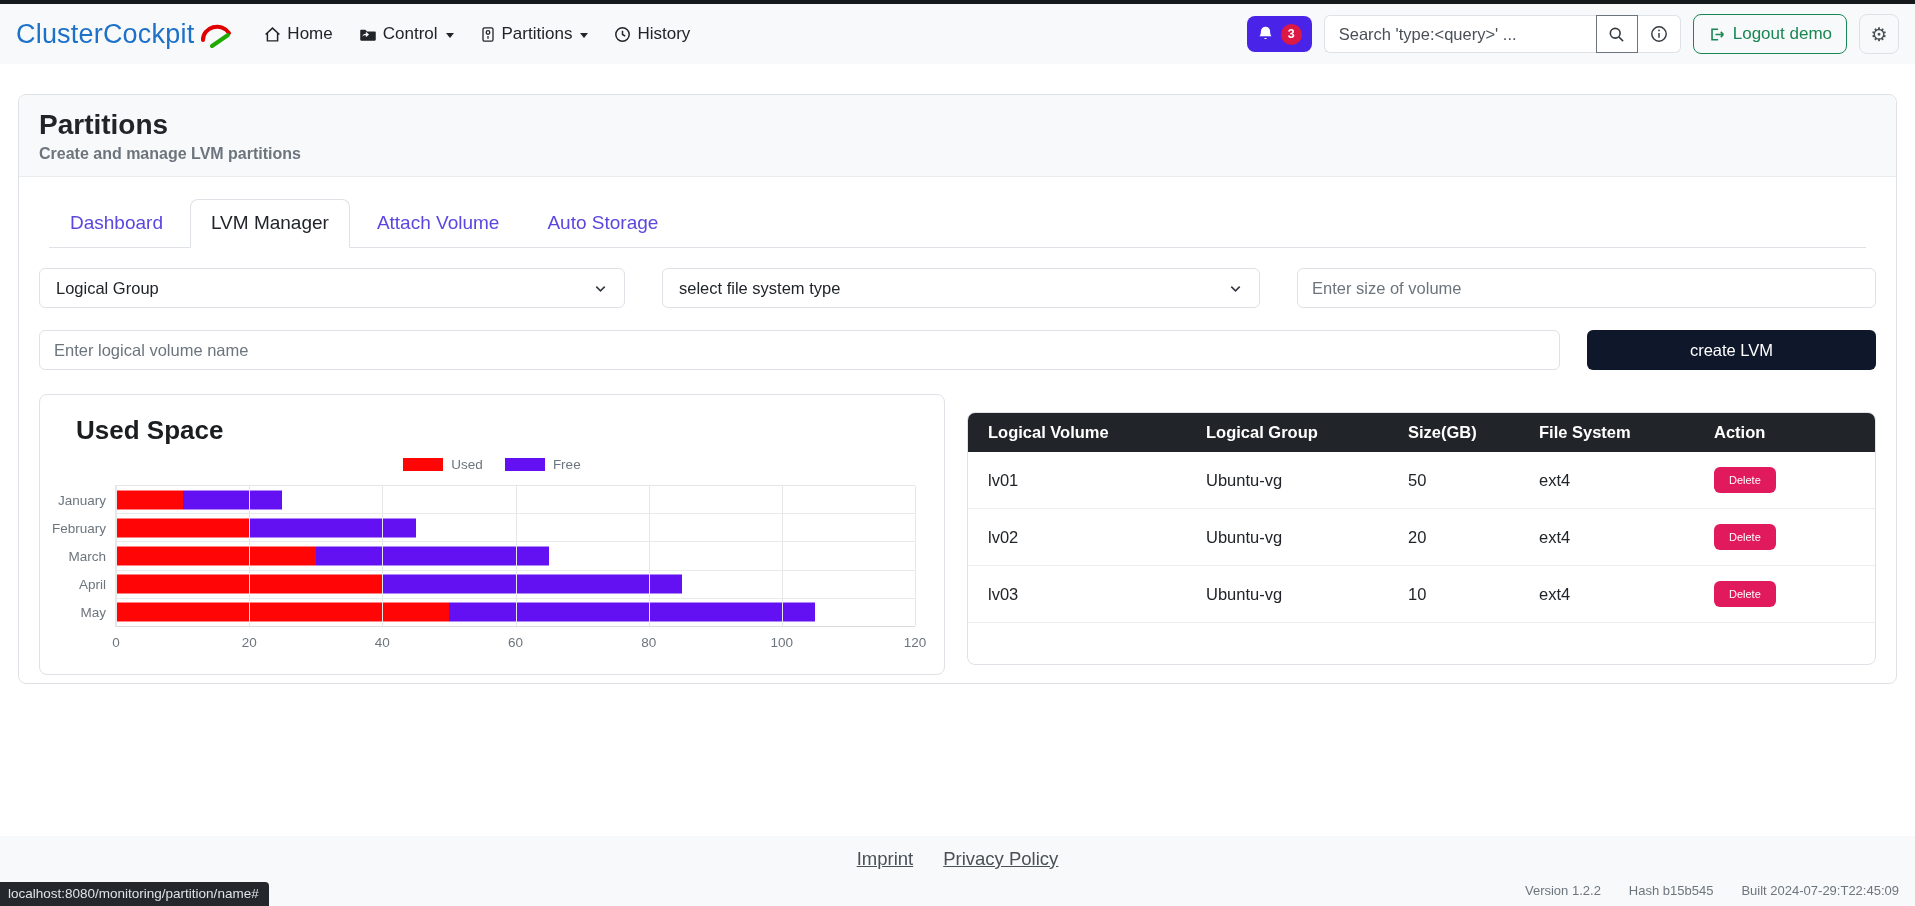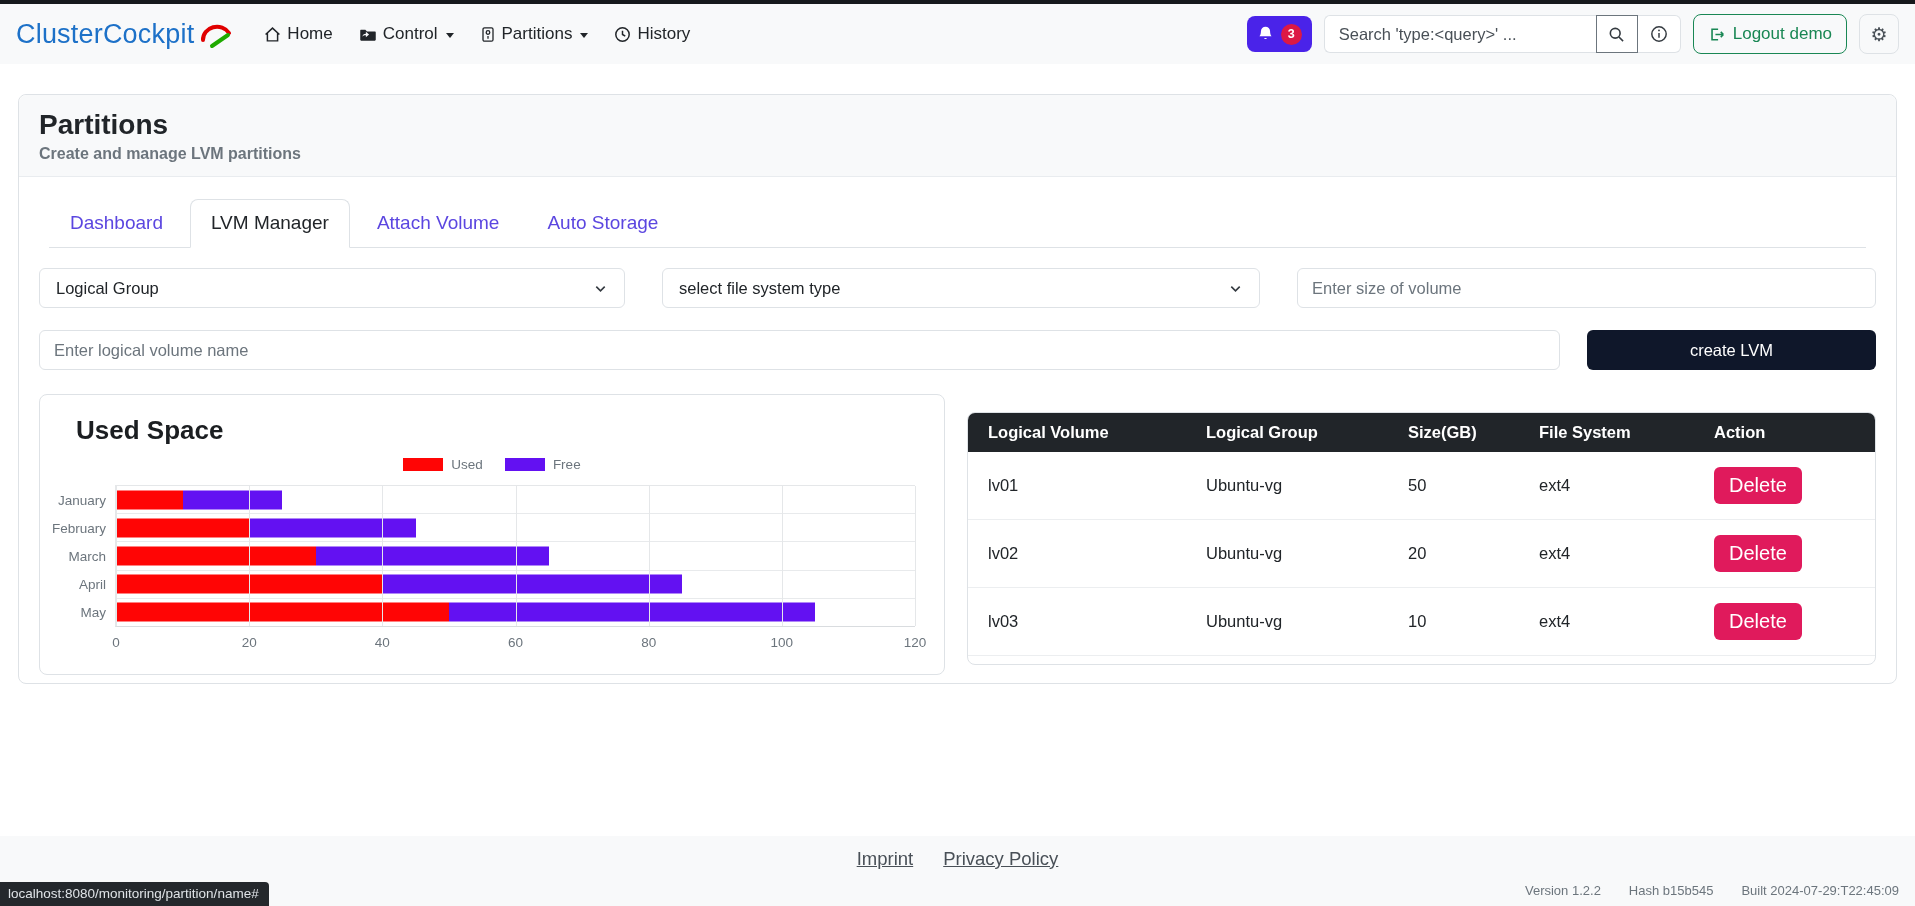--- a/index.html
+++ b/index.html
@@ -91,21 +91,21 @@
   .bar > div { height:100%; }
 
   .table-card { flex:1; margin-top:18px; height:253px; border:1px solid #dee2e6; border-radius:8px;
                 background:#fff; overflow:hidden; }
   table { width:100%; border-collapse:collapse; table-layout:fixed; }
   col.c1{width:218px} col.c2{width:202px} col.c3{width:131px} col.c4{width:175px} col.c5{width:auto}
   thead th { background:#212529; color:#fff; font-size:16.5px; font-weight:700; text-align:left;
              padding:10px 0 10px 20px; }
   tbody td { font-size:16.5px; color:#212529; padding:15px 0 15px 20px; border-bottom:1px solid #eceef0;
              height:55px; }
-  .delete-btn { background:#e01a5c; color:#fff; border:none; border-radius:6px; font-size:20px;
+  .delete-btn { background:#e01a5c; color:#fff; border:none; border-radius:6px; font-size:11px;
                 padding:7px 15px; cursor:pointer; font-family:inherit; }
 
   
   .footer { position:absolute; left:0; bottom:0; width:100%; height:70px; background:#f8f9fa; }
   .footer-links { display:flex; justify-content:center; gap:30px; padding-top:12px; }
   .footer-link { font-size:18.5px; color:#495057; text-decoration:underline; cursor:pointer; }
   .build-info { position:absolute; right:16px; bottom:8px; display:flex; gap:28px; font-size:13px;
                 color:#6c757d; }
   .statusbar { position:absolute; left:0; bottom:0; background:#24282c; color:#dfe3e7; font-size:13.5px;
                padding:4px 10px 5px 8px; border-top-right-radius:4px; }

